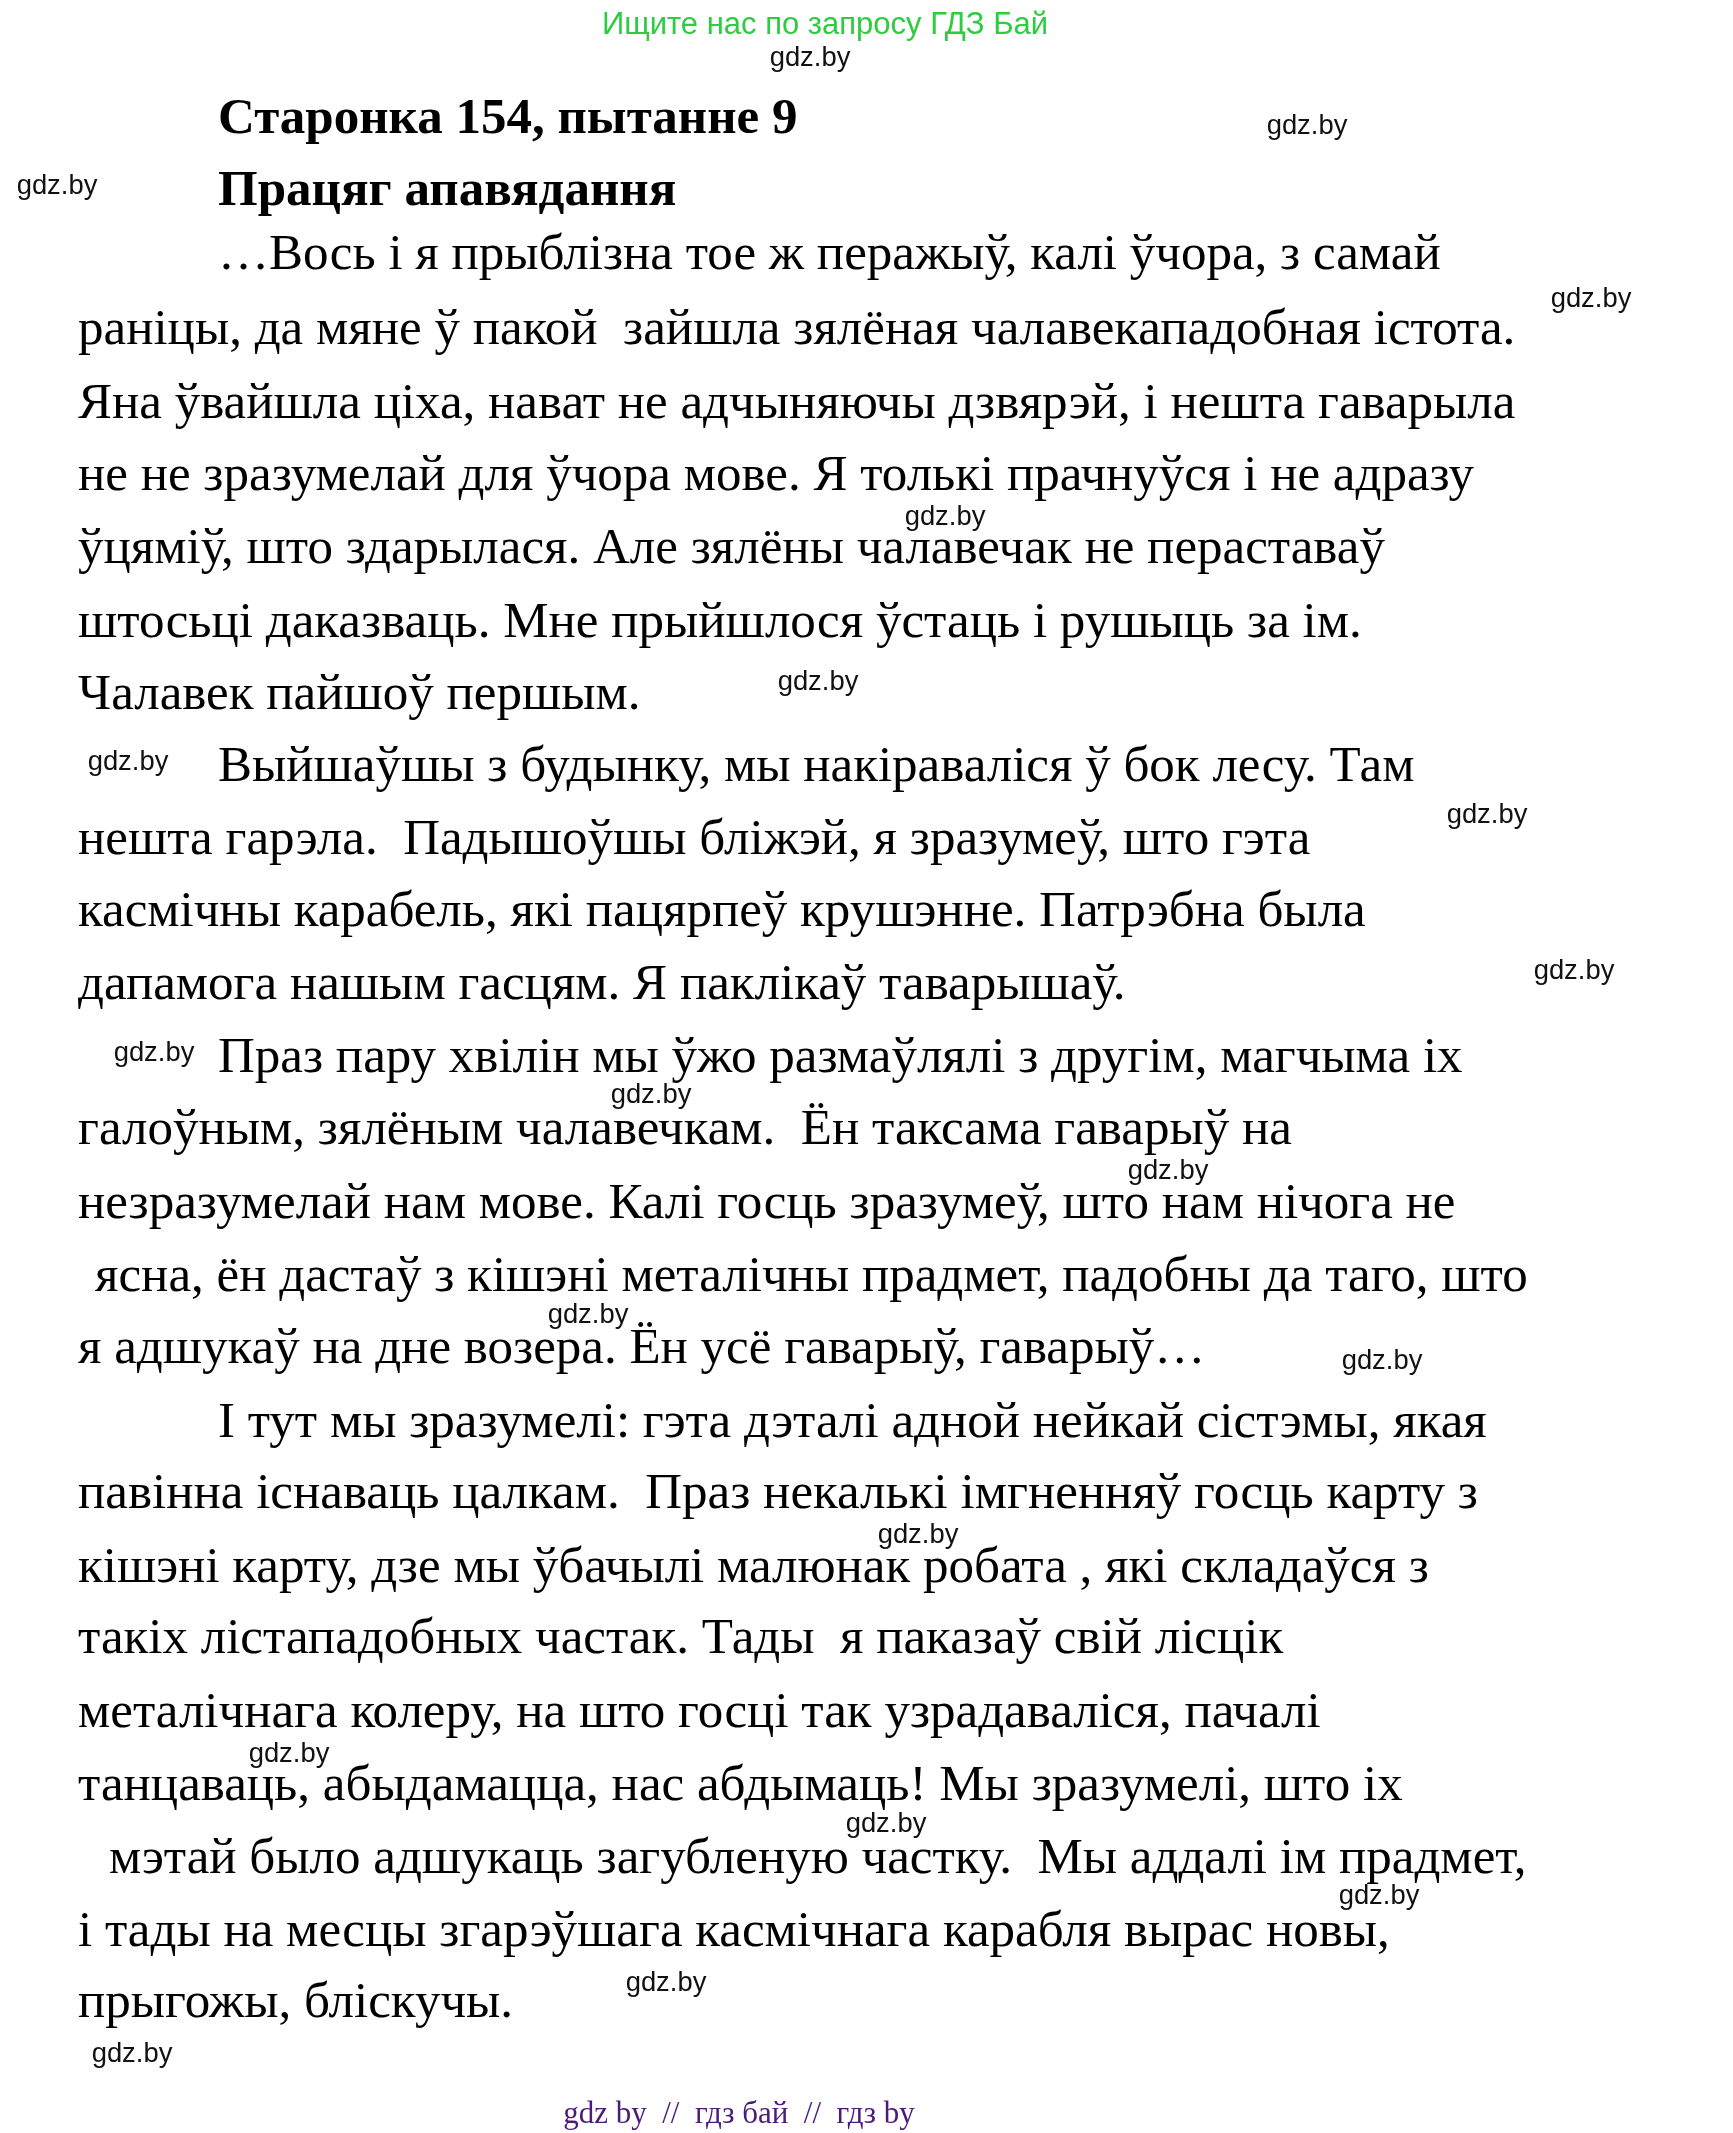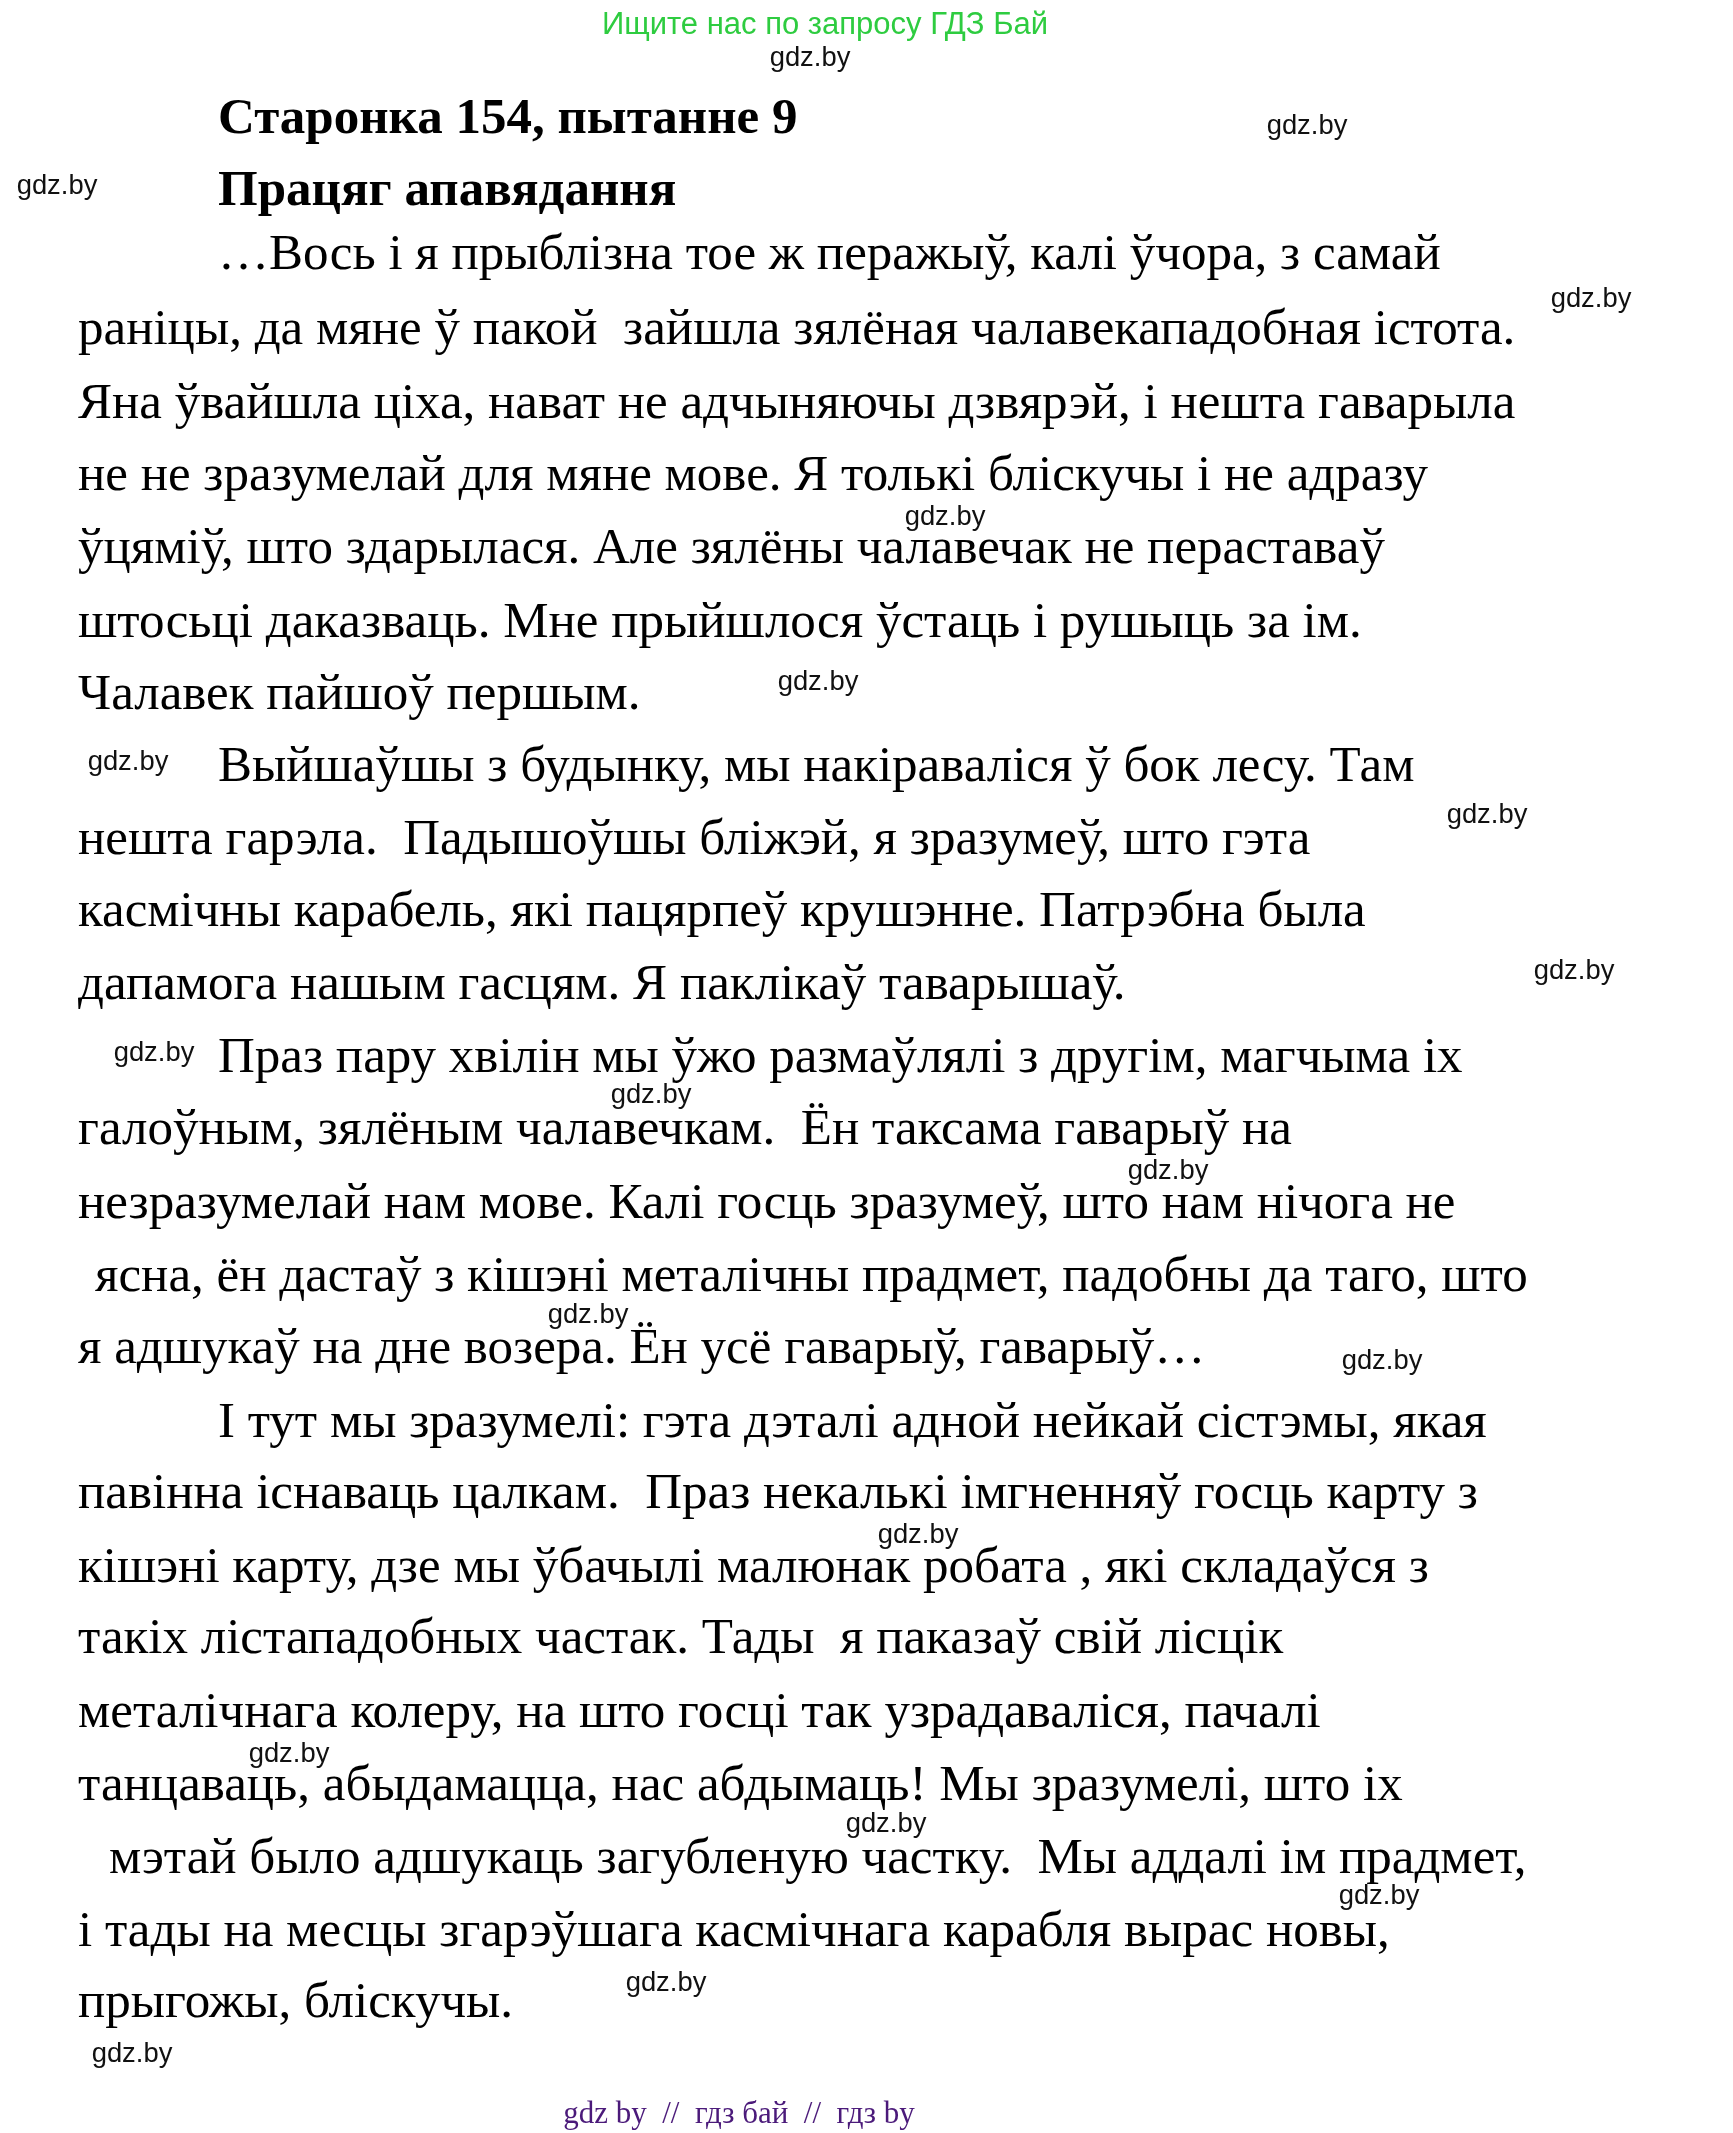--- a/index.html
+++ b/index.html
@@ -20,21 +20,21 @@
 
 <div class="banner">Ищите нас по запросу ГДЗ Бай</div>
 
 <div class="h" style="top:87px;">Старонка 154, пытанне 9</div>
 <div class="h" style="top:159px;">Працяг апавядання</div>
 
 <div>
   <div class="ln" style="left:218px; top:257px;">…Вось і я прыблізна тое ж перажыў, калі ўчора, з самай</div>
   <div class="ln" style="left:78px;  top:332px;">раніцы, да мяне ў пакой  зайшла зялёная чалавекападобная істота.</div>
   <div class="ln" style="left:78px;  top:406px;">Яна ўвайшла ціха, нават не адчыняючы дзвярэй, і нешта гаварыла</div>
-  <div class="ln" style="left:78px;  top:478px;">не не зразумелай для мяне мове. Я толькі бліскучы і не адразу</div>
+  <div class="ln" style="left:78px;  top:478px;">не не зразумелай для ўчора мове. Я толькі прачнуўся і не адразу</div>
   <div class="ln" style="left:78px;  top:551px;">ўцяміў, што здарылася. Але зялёны чалавечак не пераставаў</div>
   <div class="ln" style="left:78px;  top:625px;">штосьці даказваць. Мне прыйшлося ўстаць і рушыць за ім.</div>
   <div class="ln" style="left:78px;  top:697px;">Чалавек пайшоў першым.</div>
   <div class="ln" style="left:218px; top:769px;">Выйшаўшы з будынку, мы накіраваліся ў бок лесу. Там</div>
   <div class="ln" style="left:78px;  top:842px;">нешта гарэла.  Падышоўшы бліжэй, я зразумеў, што гэта</div>
   <div class="ln" style="left:78px;  top:914px;">касмічны карабель, які пацярпеў крушэнне. Патрэбна была</div>
   <div class="ln" style="left:78px;  top:987px;">дапамога нашым гасцям. Я паклікаў таварышаў.</div>
   <div class="ln" style="left:218px; top:1060px;">Праз пару хвілін мы ўжо размаўлялі з другім, магчыма іх</div>
   <div class="ln" style="left:78px;  top:1132px;">галоўным, зялёным чалавечкам.  Ён таксама гаварыў на</div>
   <div class="ln" style="left:78px;  top:1206px;">незразумелай нам мове. Калі госць зразумеў, што нам нічога не</div>

